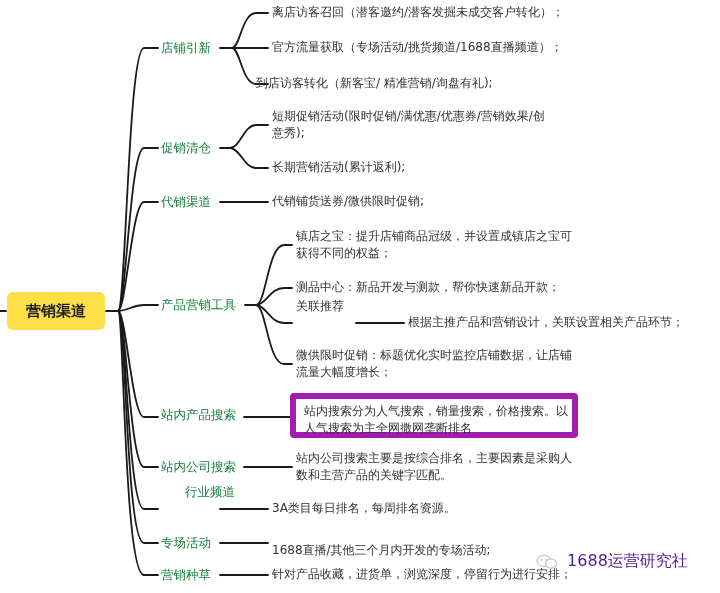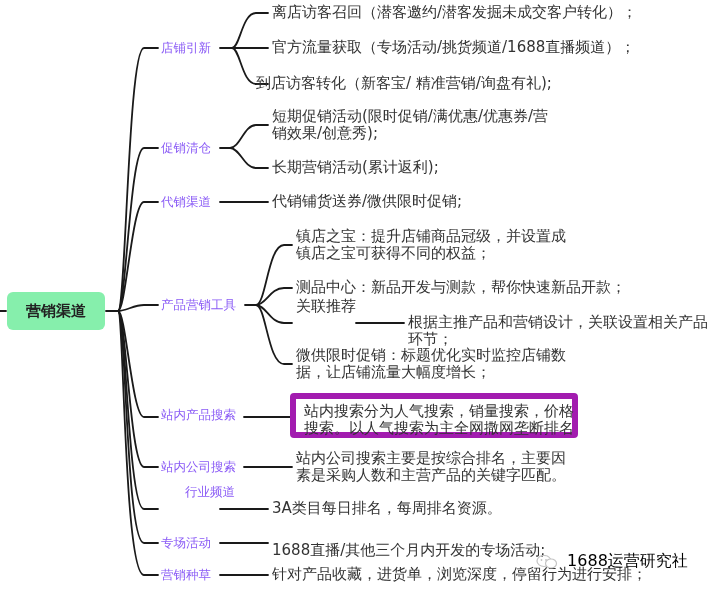--- a/index.html
+++ b/index.html
@@ -1,27 +1,27 @@
 <!DOCTYPE html>
 <html><head>
 <meta charset="utf-8">
 <style>
   html, body { margin: 0; padding: 0; background: #ffffff; }
   body { width: 720px; height: 593px; position: relative; overflow: hidden;
          font-family: "DejaVu Sans", "Liberation Sans", sans-serif; color: #333333; }
   svg.lines { position: absolute; left: 0; top: 0; width: 720px; height: 593px; }
-  .lbl { position: absolute; font-size: 12px; line-height: 17px; white-space: nowrap; color: #8b5cf6; }
+  .lbl { position: absolute; font-size: 12px; line-height: 17px; white-space: nowrap; color: #15803d; }
   .l1 { font-size: 12.5px; }
-  .leaf { font-size: 15px; line-height: 17px; color: #333; white-space: normal; }
+  .leaf { font-size: 12px; line-height: 17px; color: #333; white-space: normal; }
   .root { position: absolute; left: 7px; top: 292px; width: 98px; height: 38px;
-          background: #86efac; border-radius: 6px; font-size: 15px; font-weight: bold;
+          background: #fde047; border-radius: 6px; font-size: 15px; font-weight: bold;
           color: #222; display: flex; align-items: center; justify-content: center; }
   .box { position: absolute; left: 290px; top: 393px; width: 288px; height: 45px;
          border: 6px solid #a21caf; border-radius: 4px; box-sizing: border-box; padding: 4px 8px; }
-  .watermark { position: absolute; left: 536px; top: 551px; font-size: 16px; color: #000000; white-space: nowrap; }
+  .watermark { position: absolute; left: 536px; top: 551px; font-size: 16px; color: #4c1d95; white-space: nowrap; }
   .wm-icon { display: inline-block; width: 22px; height: 14px; margin-right: 4px; vertical-align: middle; }
 </style>
 </head>
 <body>
 
 <svg class="lines" viewBox="0 0 720 593">
   <g fill="none" stroke="#1a1a1a" stroke-width="1.8" stroke-linecap="round">
 
     <line x1="0" y1="311" x2="6" y2="311"></line>
     <line x1="106" y1="311" x2="118" y2="311"></line>

